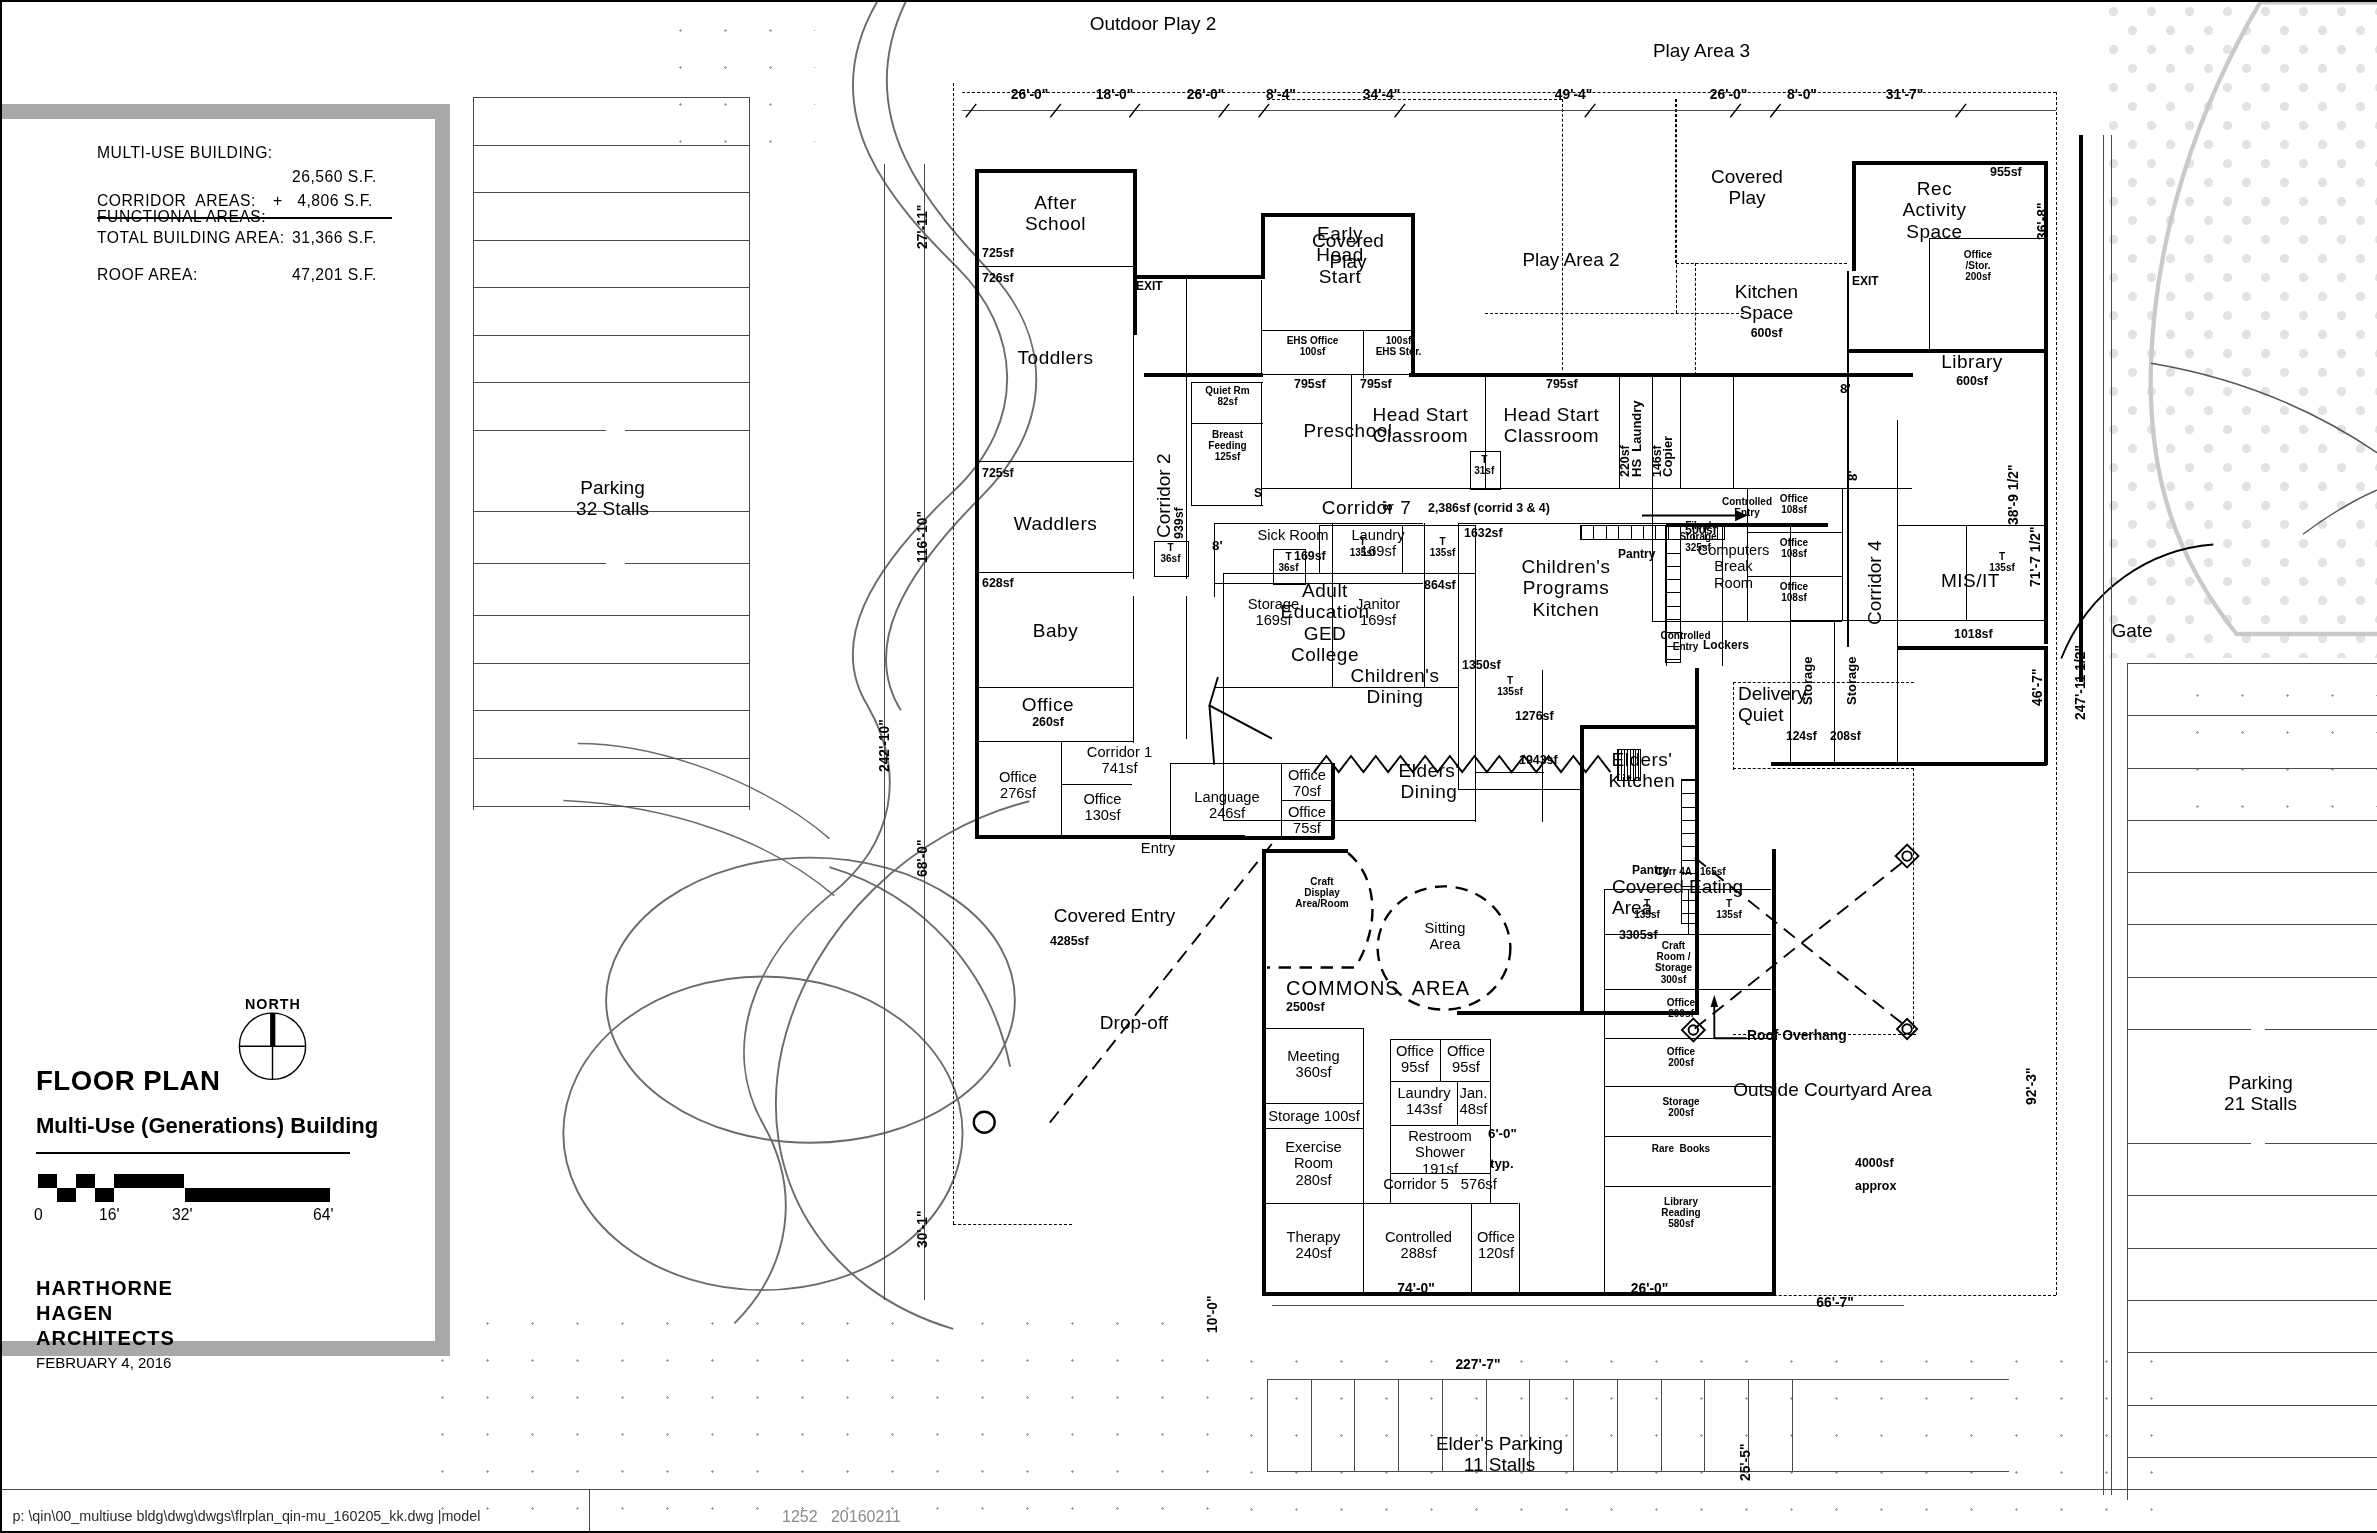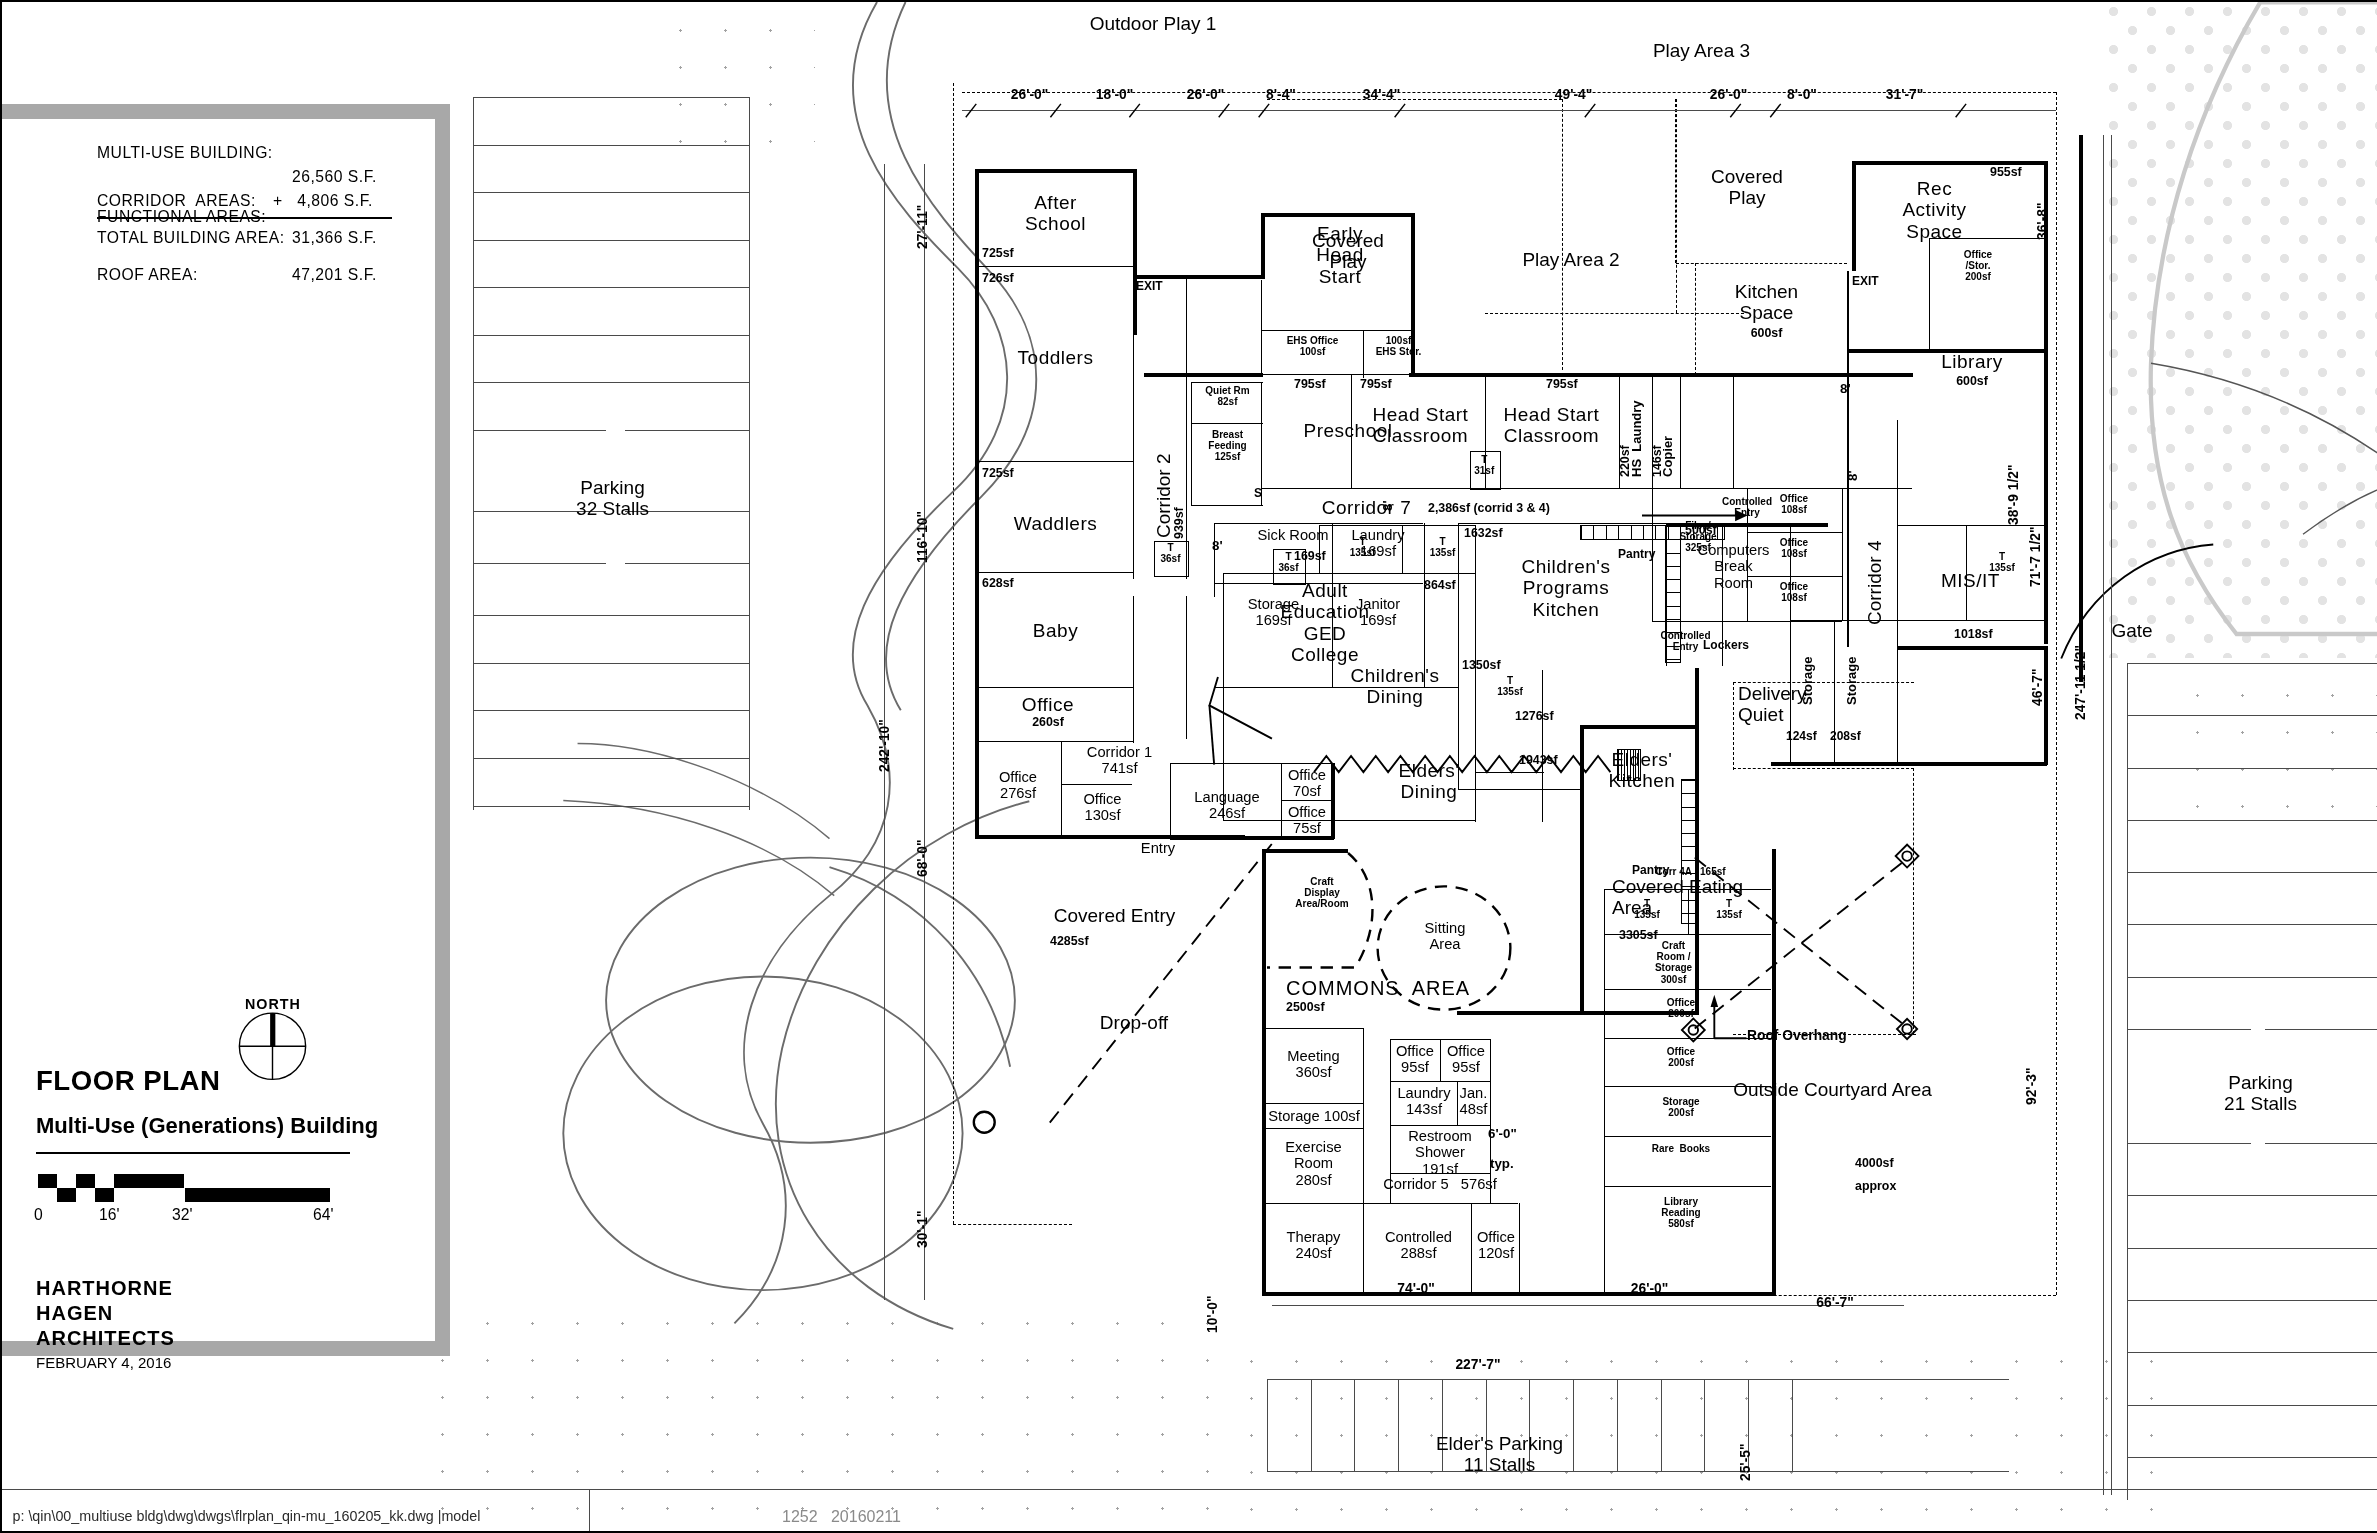--- a/index.html
+++ b/index.html
@@ -620,21 +620,21 @@
   <div class="t room-sm" style="left:1381px;top:1174px;width:114px;">Corridor 5   576sf</div>
 
   <div class="t room-sm" style="left:1174px;top:787px;width:102px;">Language
 246sf</div>
   <div class="t room-sm" style="left:1280px;top:765px;width:50px;">Office
 70sf</div>
   <div class="t room-sm" style="left:1280px;top:802px;width:50px;">Office
 75sf</div>
   <div class="t room-sm" style="left:1118px;top:838px;width:76px;">Entry</div>
 
-  <div class="t site" style="left:1056px;top:10.5px;width:190px;">Outdoor Play 1</div>
+  <div class="t site" style="left:1056px;top:10.5px;width:190px;">Outdoor Play 2</div>
   <div class="t site" style="left:1614px;top:38px;width:171px;">Play Area 3</div>
   <div class="t site" style="left:1486px;top:247px;width:166px;">Play Area 2</div>
   <div class="t site" style="left:1284px;top:228px;width:124px;">Covered
 Play</div>
   <div class="t site" style="left:1683px;top:164px;width:124px;">Covered
 Play</div>
   <div class="t site" style="left:1698px;top:279px;width:133px;">Kitchen
 Space</div>
   <div class="t sf-c" style="left:1698px;top:325px;width:133px;">600sf</div>
 

